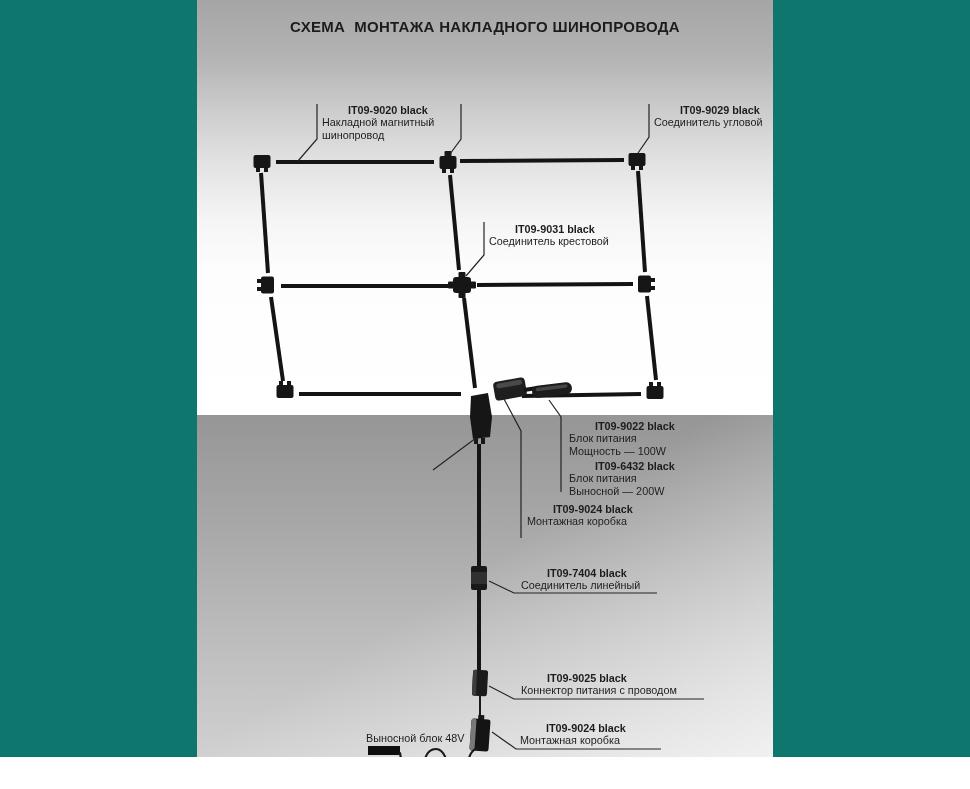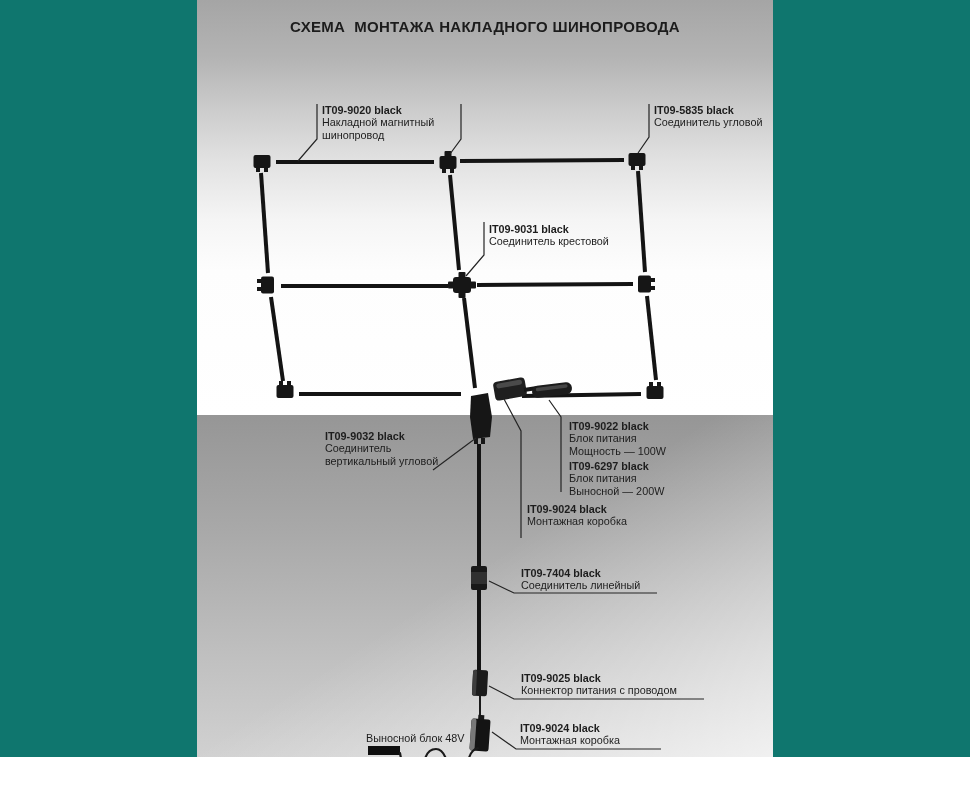--- a/index.html
+++ b/index.html
@@ -9,21 +9,21 @@
   .bg-top{position:absolute;left:0;top:0;width:576px;height:415px;
     background:linear-gradient(180deg,#a5a5a5 0%,#b4b4b4 14%,#cdcdcd 27%,#e2e2e2 39%,#f5f5f5 53%,#fdfdfd 65%,#ffffff 100%);}
   .bg-bottom{position:absolute;left:0;top:415px;width:576px;height:374px;
     background:linear-gradient(to bottom right,rgba(255,255,255,0) 45%,rgba(255,255,255,0.75) 100%),
                linear-gradient(180deg,#969696 0%,#a8a8a8 30%,#c0c0c0 65%,#d6d6d6 100%);}
   .scheme-svg{position:absolute;left:0;top:0;}
   .title{position:absolute;left:197px;top:16px;width:576px;text-align:center;color:#1c1c1c;
     font-weight:bold;font-size:15px;line-height:21px;letter-spacing:0.3px;}
   .title .t1{white-space:pre;}
   .part-label{position:absolute;color:#1d1d1d;font-size:10.8px;line-height:12.3px;white-space:nowrap;}
-  .part-label .code{font-weight:bold;}
+  .part-label .code{font-weight:bold;margin-left:26px;}
 </style>
 </head>
 <body>
 
 <div class="canvas">
 
   <div class="photo">
     <div class="bg-top"></div>
     <div class="bg-bottom"></div>
   </div>
@@ -135,43 +135,38 @@
   </svg>
 
   <div class="part-label" style="left:322px;top:104px">
     <div class="code">IT09-9020 black</div>
     <div class="desc">Накладной магнитный</div>
     <div class="desc">шинопровод</div>
   </div>
 
 
   <div class="part-label" style="left:654px;top:104px">
-    <div class="code">IT09-5835 black</div>
+    <div class="code">IT09-9029 black</div>
     <div class="desc">Соединитель угловой</div>
   </div>
 
   <div class="part-label" style="left:489px;top:223px">
     <div class="code">IT09-9031 black</div>
     <div class="desc">Соединитель крестовой</div>
   </div>
 
-  <div class="part-label" style="left:325px;top:430px">
-    <div class="code">IT09-9032 black</div>
-    <div class="desc">Соединитель</div>
-    <div class="desc">вертикальный угловой</div>
-  </div>
 
   <div class="part-label" style="left:569px;top:420px">
     <div class="code">IT09-9022 black</div>
     <div class="desc">Блок питания</div>
     <div class="desc">Мощность — 100W</div>
   </div>
 
   <div class="part-label" style="left:569px;top:460px">
-    <div class="code">IT09-6297 black</div>
+    <div class="code">IT09-6432 black</div>
     <div class="desc">Блок питания</div>
     <div class="desc">Выносной — 200W</div>
   </div>
 
   <div class="part-label" style="left:527px;top:503px">
     <div class="code">IT09-9024 black</div>
     <div class="desc">Монтажная коробка</div>
   </div>
 
   <div class="part-label" style="left:521px;top:567px">

